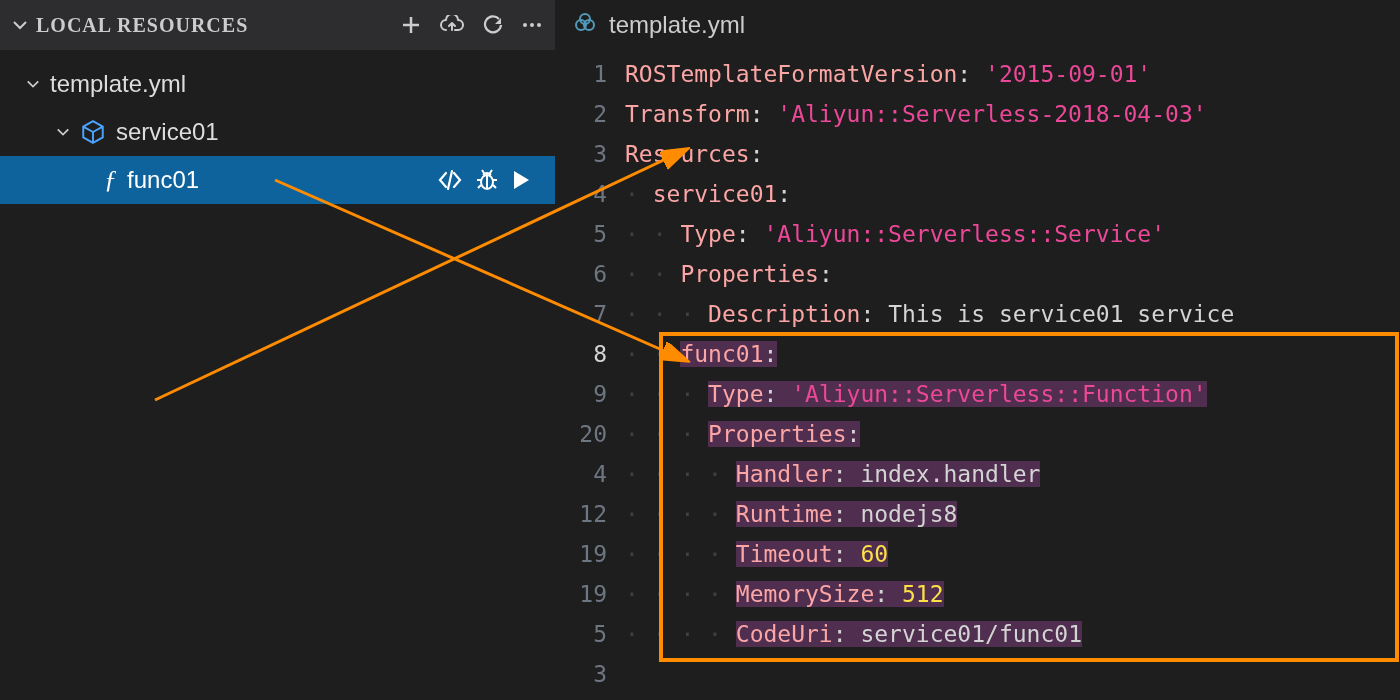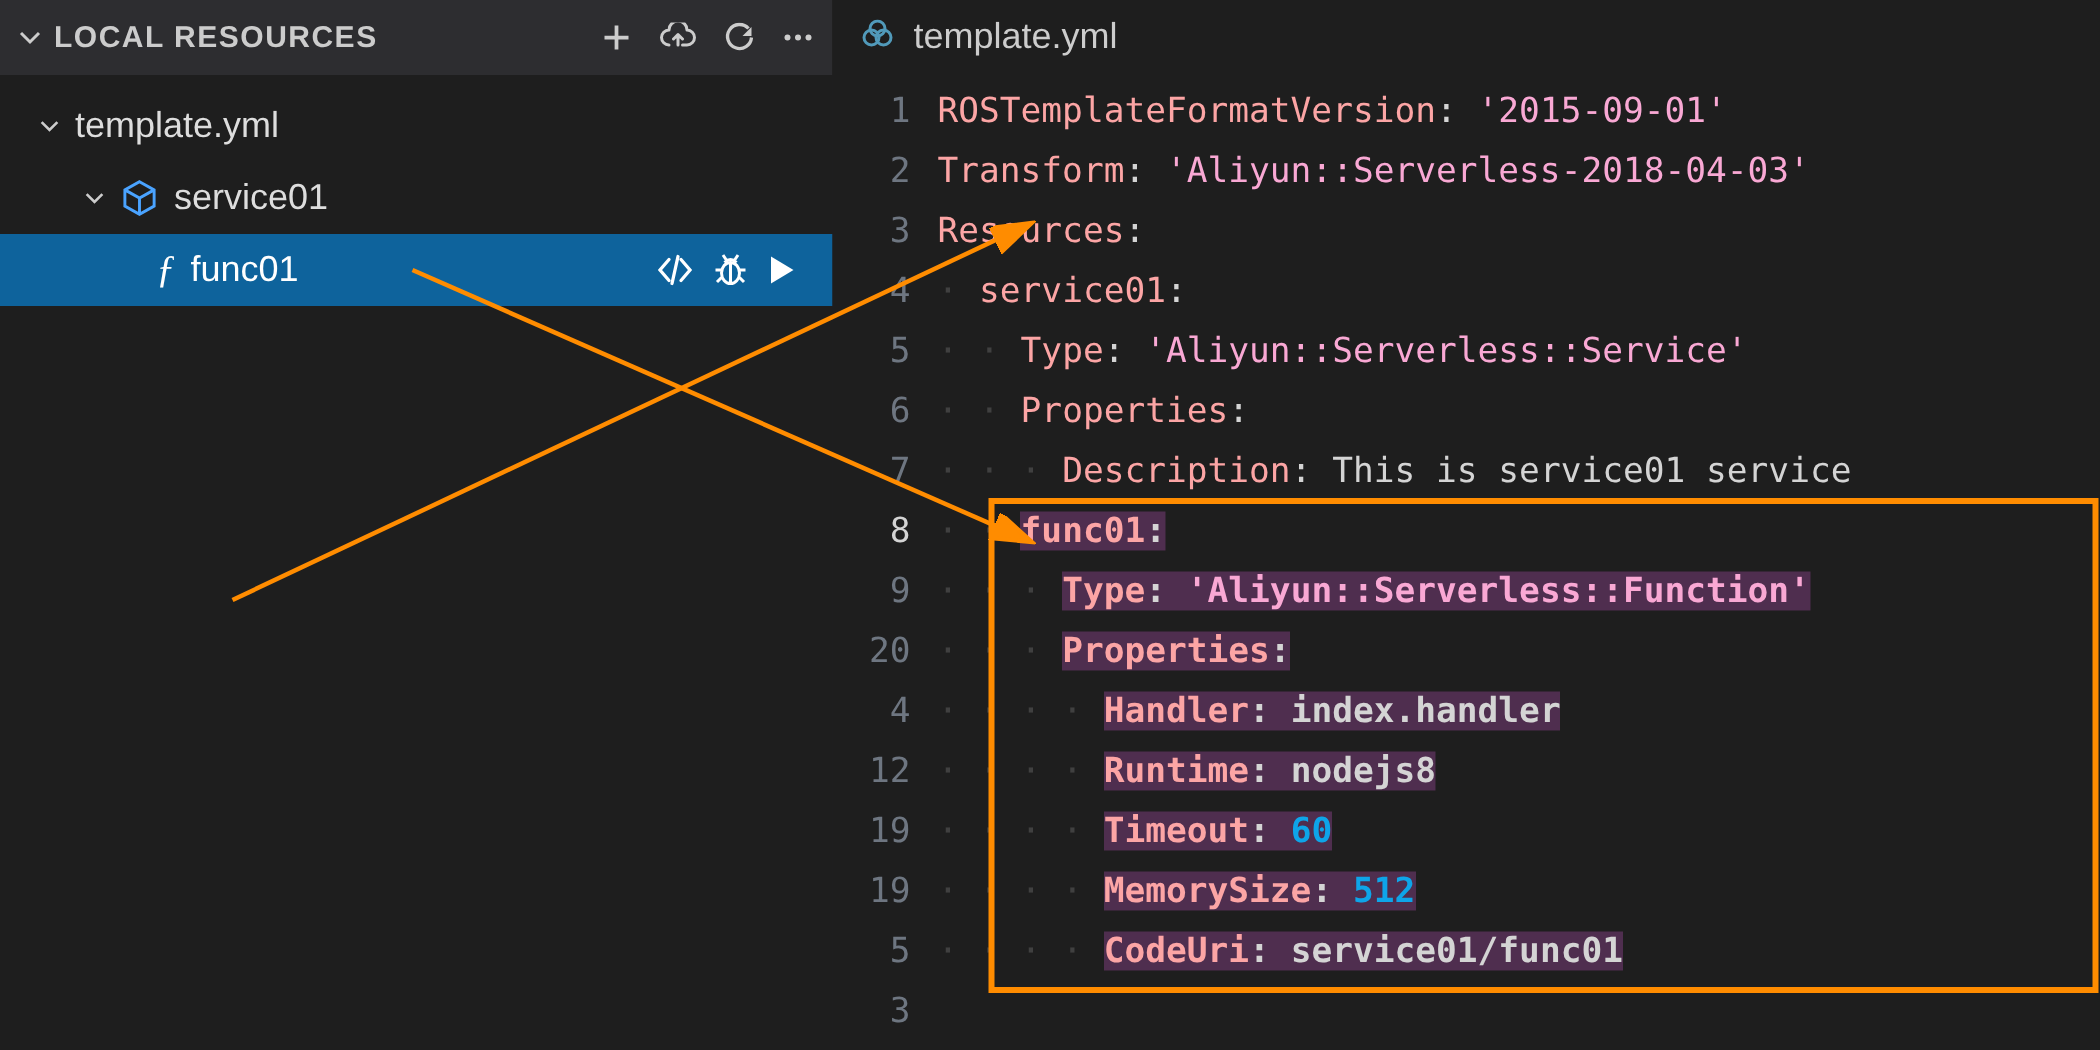--- a/index.html
+++ b/index.html
@@ -31,21 +31,21 @@
       color: #ccc;
       margin-right: 8px;
       font-size: 16px;
     }
     .sidebar-header .title {
       font-weight: bold;
       font-size: 20px;
       letter-spacing: 1px;
       color: #ccc;
       flex: 1;
-      font-family: Liberation Sans, sans-serif;
+      font-family: Liberation Serif, serif;
     }
     .sidebar-header .actions {
       display: flex;
       gap: 18px;
       align-items: center;
     }
     .sidebar-header .actions .icon {
       color: #ccc;
       cursor: pointer;
       font-size: 20px;
@@ -100,25 +100,25 @@
     .tab-bar .tab-label { font-size: 24px; color: #ccc; font-family: -apple-system, 'Segoe UI', sans-serif; }
     
     .code-area { flex:1; display:flex; font-size: 23px; line-height: 40px; position:relative; padding-top:4px;}
     .gutter { width: 70px; text-align:right; color:#6e7681; padding-right:18px; }
     .gutter .ln { height:40px; }
     .gutter .ln.active { color:#d4d4d4; }
     .code { flex:1; white-space:pre; position:relative;}
     .code .line { height:40px; position:relative;}
     
     .k-key { color: #fca5a5; }
-    .k-str { color: #f9a8d4; }
-    .k-num { color: #0ea5e9; }
+    .k-str { color: #ec4899; }
+    .k-num { color: #fde047; }
     .k-plain { color: #d4d4d4; }
     .ws { color: #404040; }
-    .hl { background: rgba(120, 60, 120, 0.55); font-weight: bold; }
+    .hl { background: rgba(120, 60, 120, 0.55); }
     
     .annotation-box {
       position: absolute;
       border: 4px solid #ff8c00;
       pointer-events: none;
     }
     .annotation-arrow {
       position: absolute;
       stroke: #ff8c00;
       fill: #ff8c00;

